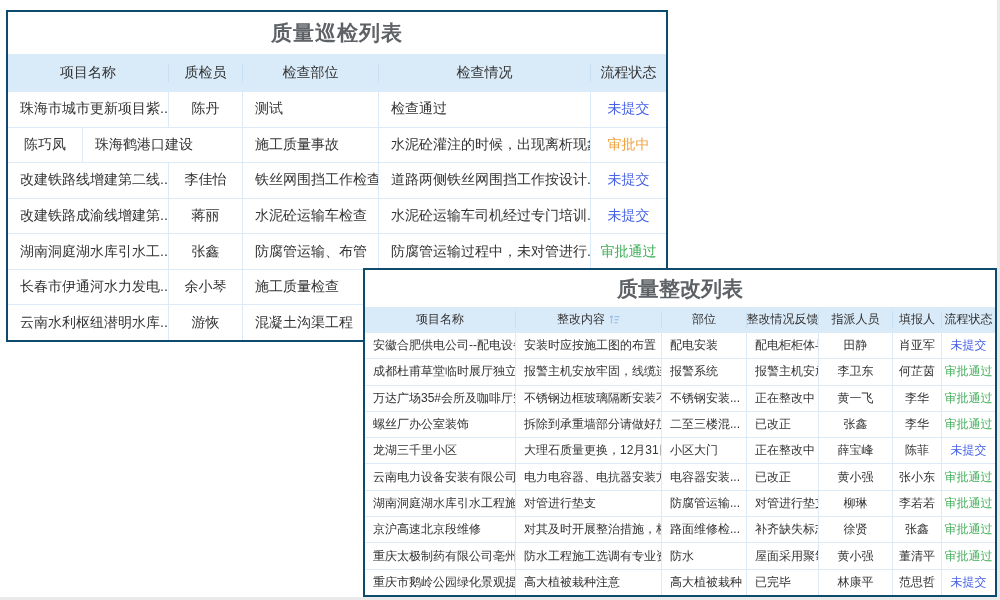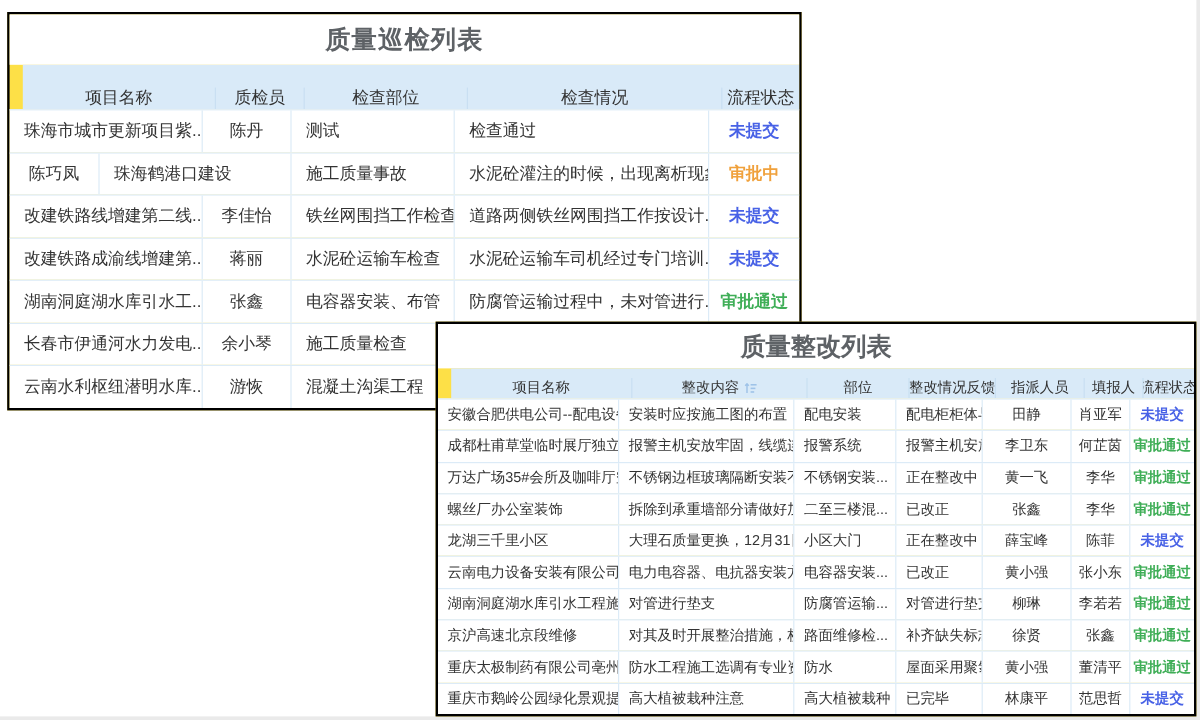--- a/index.html
+++ b/index.html
@@ -5,37 +5,36 @@
   html,body{margin:0;padding:0;}
   body{
     width:1000px;height:600px;position:relative;overflow:hidden;
     background:#ffffff;font-family:"Liberation Sans","DejaVu Sans",sans-serif;
   }
   .edge-strip{position:absolute;background:#eaeaea;}
   #edge-right{right:0;top:0;width:3px;height:600px;}
   #edge-bottom{left:0;bottom:0;width:1000px;height:3px;}
 
   .card{
-    position:absolute;background:#fde047;box-sizing:border-box;
-    border:2px solid #000000;display:flex;flex-direction:column;
+    position:absolute;background:#0f766e;box-sizing:border-box;
+    border:2px solid #0c4a6e;display:flex;flex-direction:column;
   }
   #inspection-card{left:6px;top:10px;width:662px;height:332px;z-index:1;}
   #rectification-card{left:363px;top:268px;width:634px;height:329px;z-index:2;}
 
   .card-title{
     display:flex;align-items:center;justify-content:center;
     font-weight:bold;color:#5e6266;flex:0 0 auto;background:#fff;
   }
   #inspection-card .card-title{height:42px;font-size:21px;letter-spacing:1px;}
   #rectification-card .card-title{height:37px;font-size:21px;}
 
   .thead{
     display:flex;background:#d9eaf8;color:#5a6b7c;flex:0 0 auto;
-    align-items:flex-end;
-    margin-left:11px;
+    align-items:center;
   }
   #inspection-card .thead{height:37px;font-size:14px;}
   #rectification-card .thead{height:25px;font-size:12px;}
 
   .tbody{display:flex;flex-direction:column;flex:1 1 auto;}
   .row{display:flex;flex:1 1 auto;border-top:1px solid #dcebf7;align-items:stretch;background:#fff;}
 
   .c{
     display:flex;align-items:center;box-sizing:border-box;
     border-left:1px solid #dcebf7;overflow:hidden;white-space:nowrap;
@@ -55,21 +54,21 @@
   .t2 .c0{width:150px;}
   .t2 .c1{width:146px;}
   .t2 .c2{width:85px;}
   .t2 .c3{width:72px;}
   .t2 .c4{width:74px;}
   .t2 .c5{width:49px;}
   .t2 .c6{flex:1;}
 
   .ctr{justify-content:center;}
   .link{color:#4f9ce8;cursor:pointer;}
-  .status{font-weight:bold;}
+  .status{font-weight:normal;}
   .sort-icon{display:inline-flex;margin-left:4px;align-items:center;}
 </style>
 </head>
 <body>
 
 <div class="card t1" id="inspection-card">
   <div class="card-title">质量巡检列表</div>
   <div class="thead">
     <div class="c c0">项目名称</div>
     <div class="c c1">质检员</div>
@@ -102,21 +101,21 @@
     <div class="row">
       <div class="c c0 link">改建铁路成渝线增建第...</div>
       <div class="c c1 ctr link">蒋丽</div>
       <div class="c c2">水泥砼运输车检查</div>
       <div class="c c3">水泥砼运输车司机经过专门培训...</div>
       <div class="c c4 ctr status" style="color: rgb(72, 98, 230);">未提交</div>
     </div>
     <div class="row">
       <div class="c c0 link">湖南洞庭湖水库引水工...</div>
       <div class="c c1 ctr link">张鑫</div>
-      <div class="c c2">电容器安装、布管</div>
+      <div class="c c2">防腐管运输、布管</div>
       <div class="c c3">防腐管运输过程中，未对管进行...</div>
       <div class="c c4 ctr status" style="color: rgb(63, 174, 87);">审批通过</div>
     </div>
     <div class="row">
       <div class="c c0 link">长春市伊通河水力发电...</div>
       <div class="c c1 ctr link">余小琴</div>
       <div class="c c2">施工质量检查</div>
       <div class="c c3"></div>
       <div class="c c4 ctr status"></div>
     </div>

